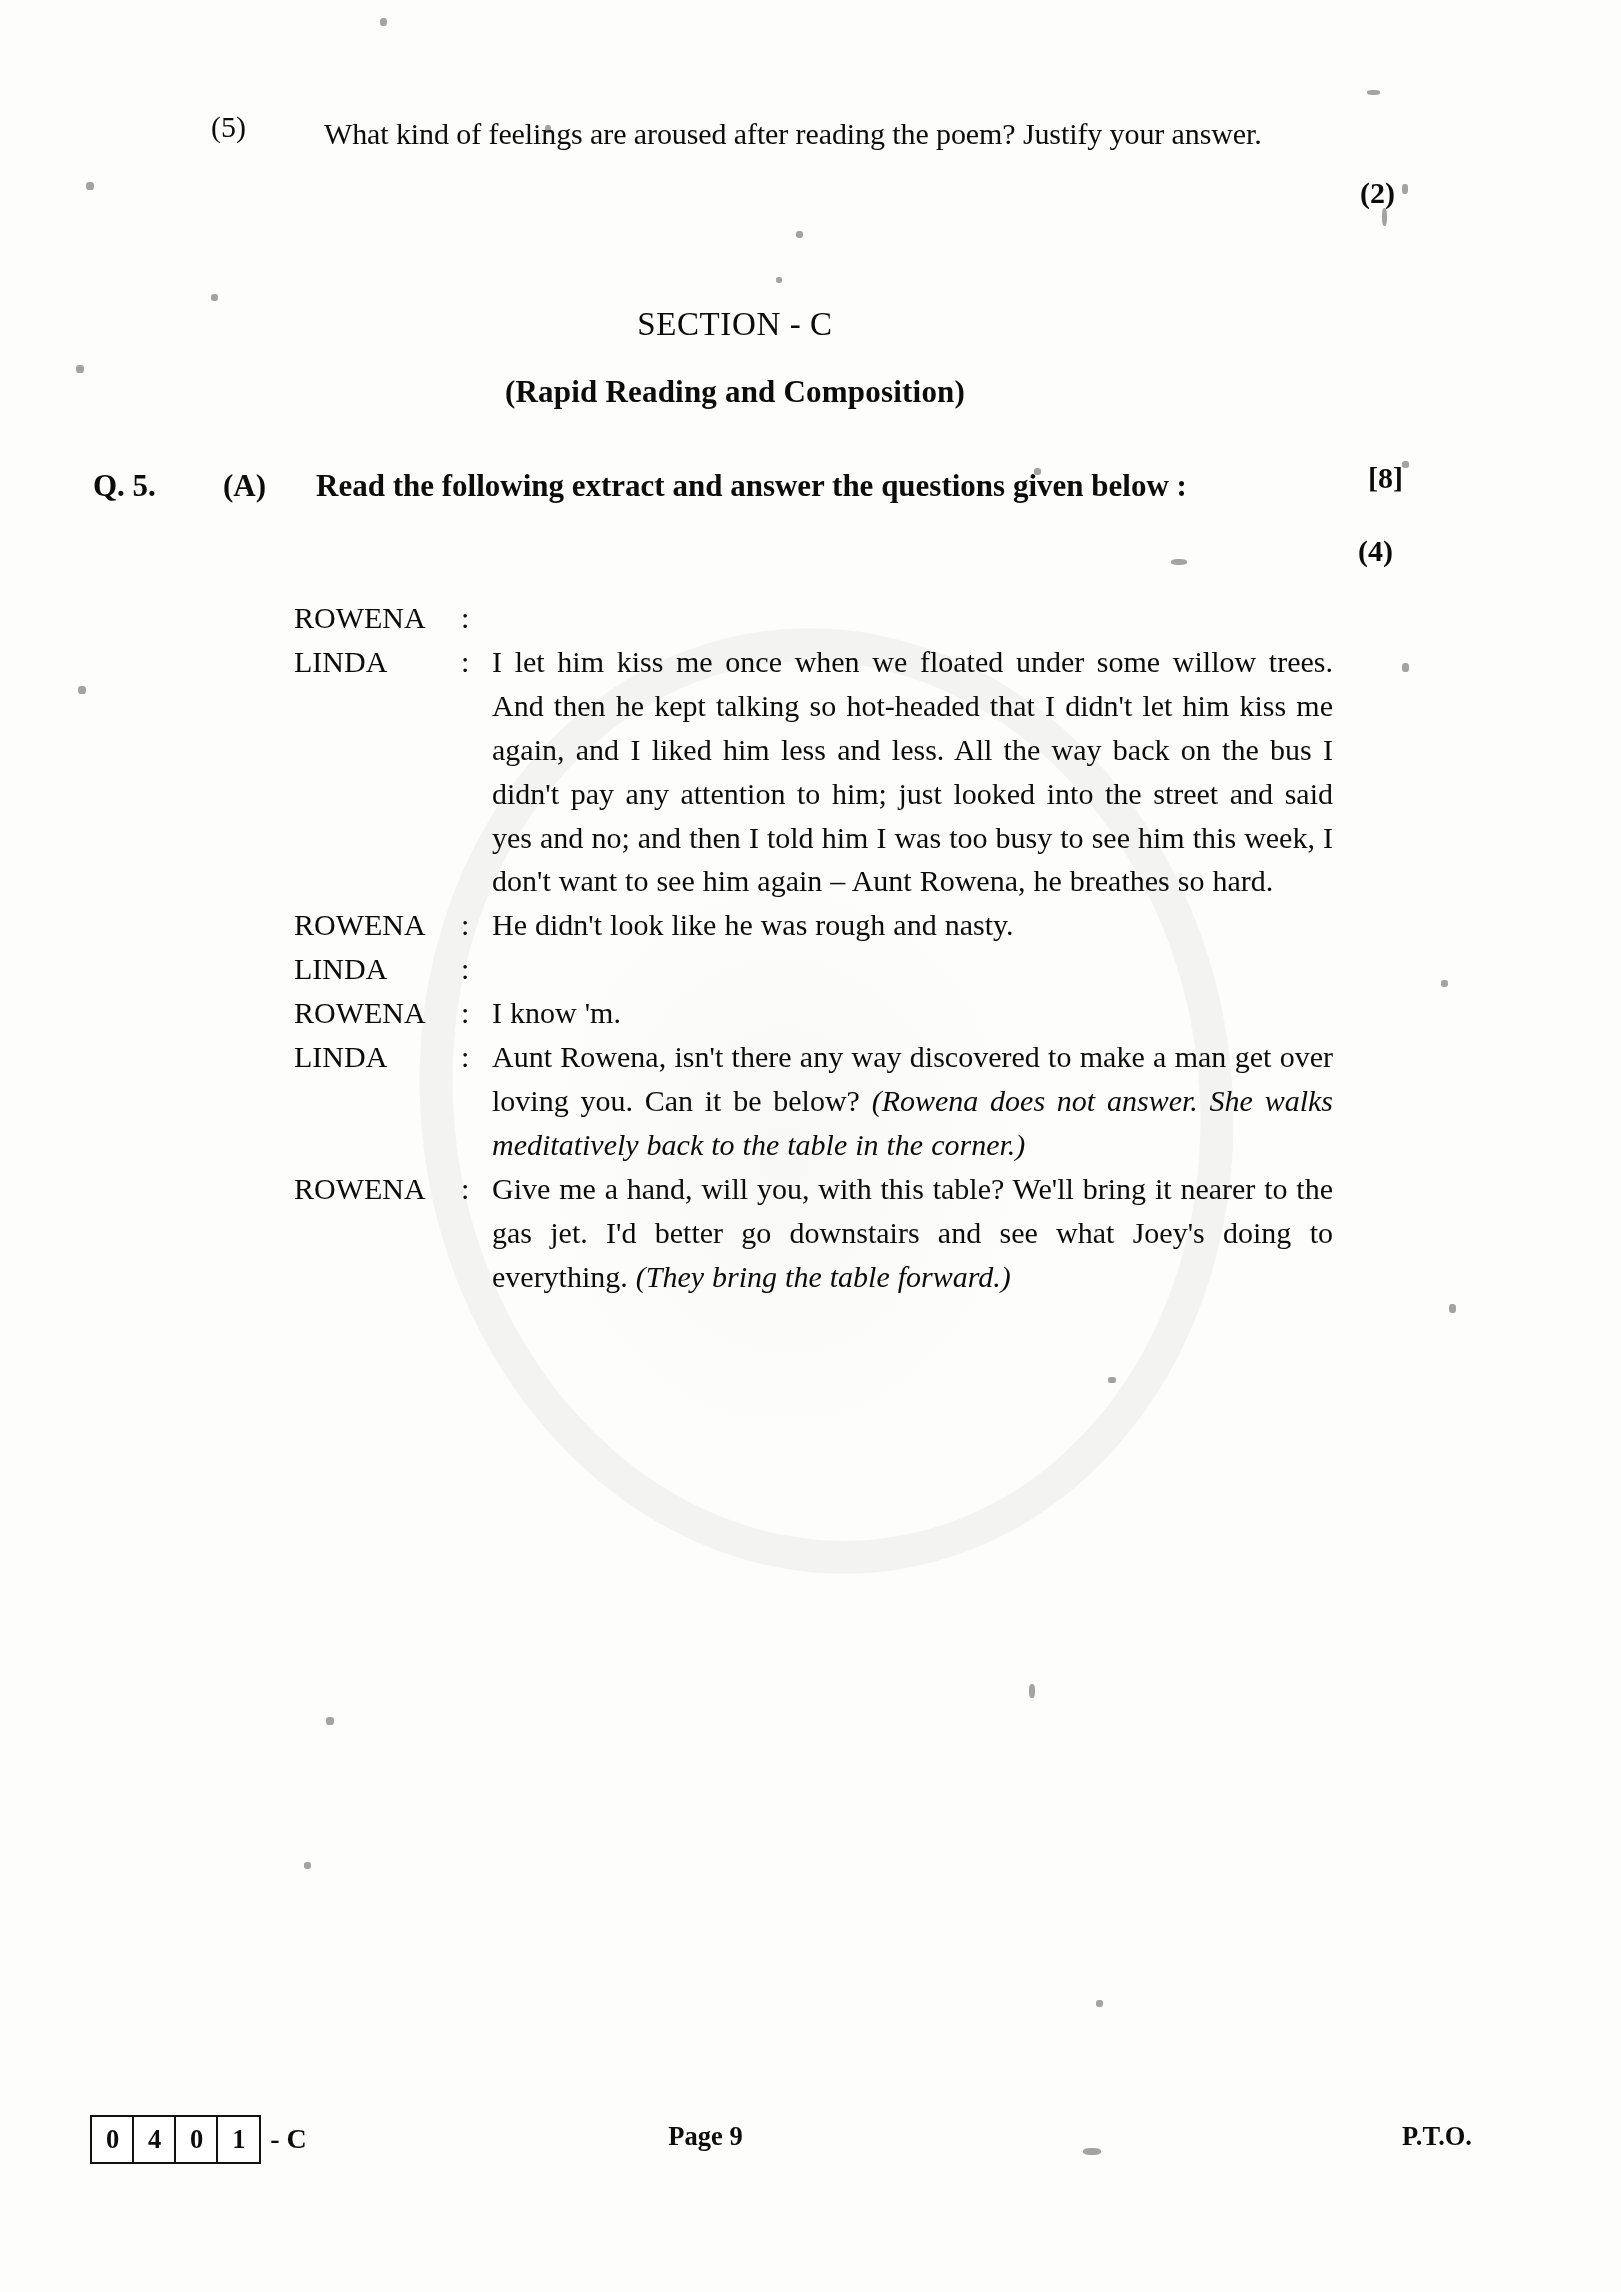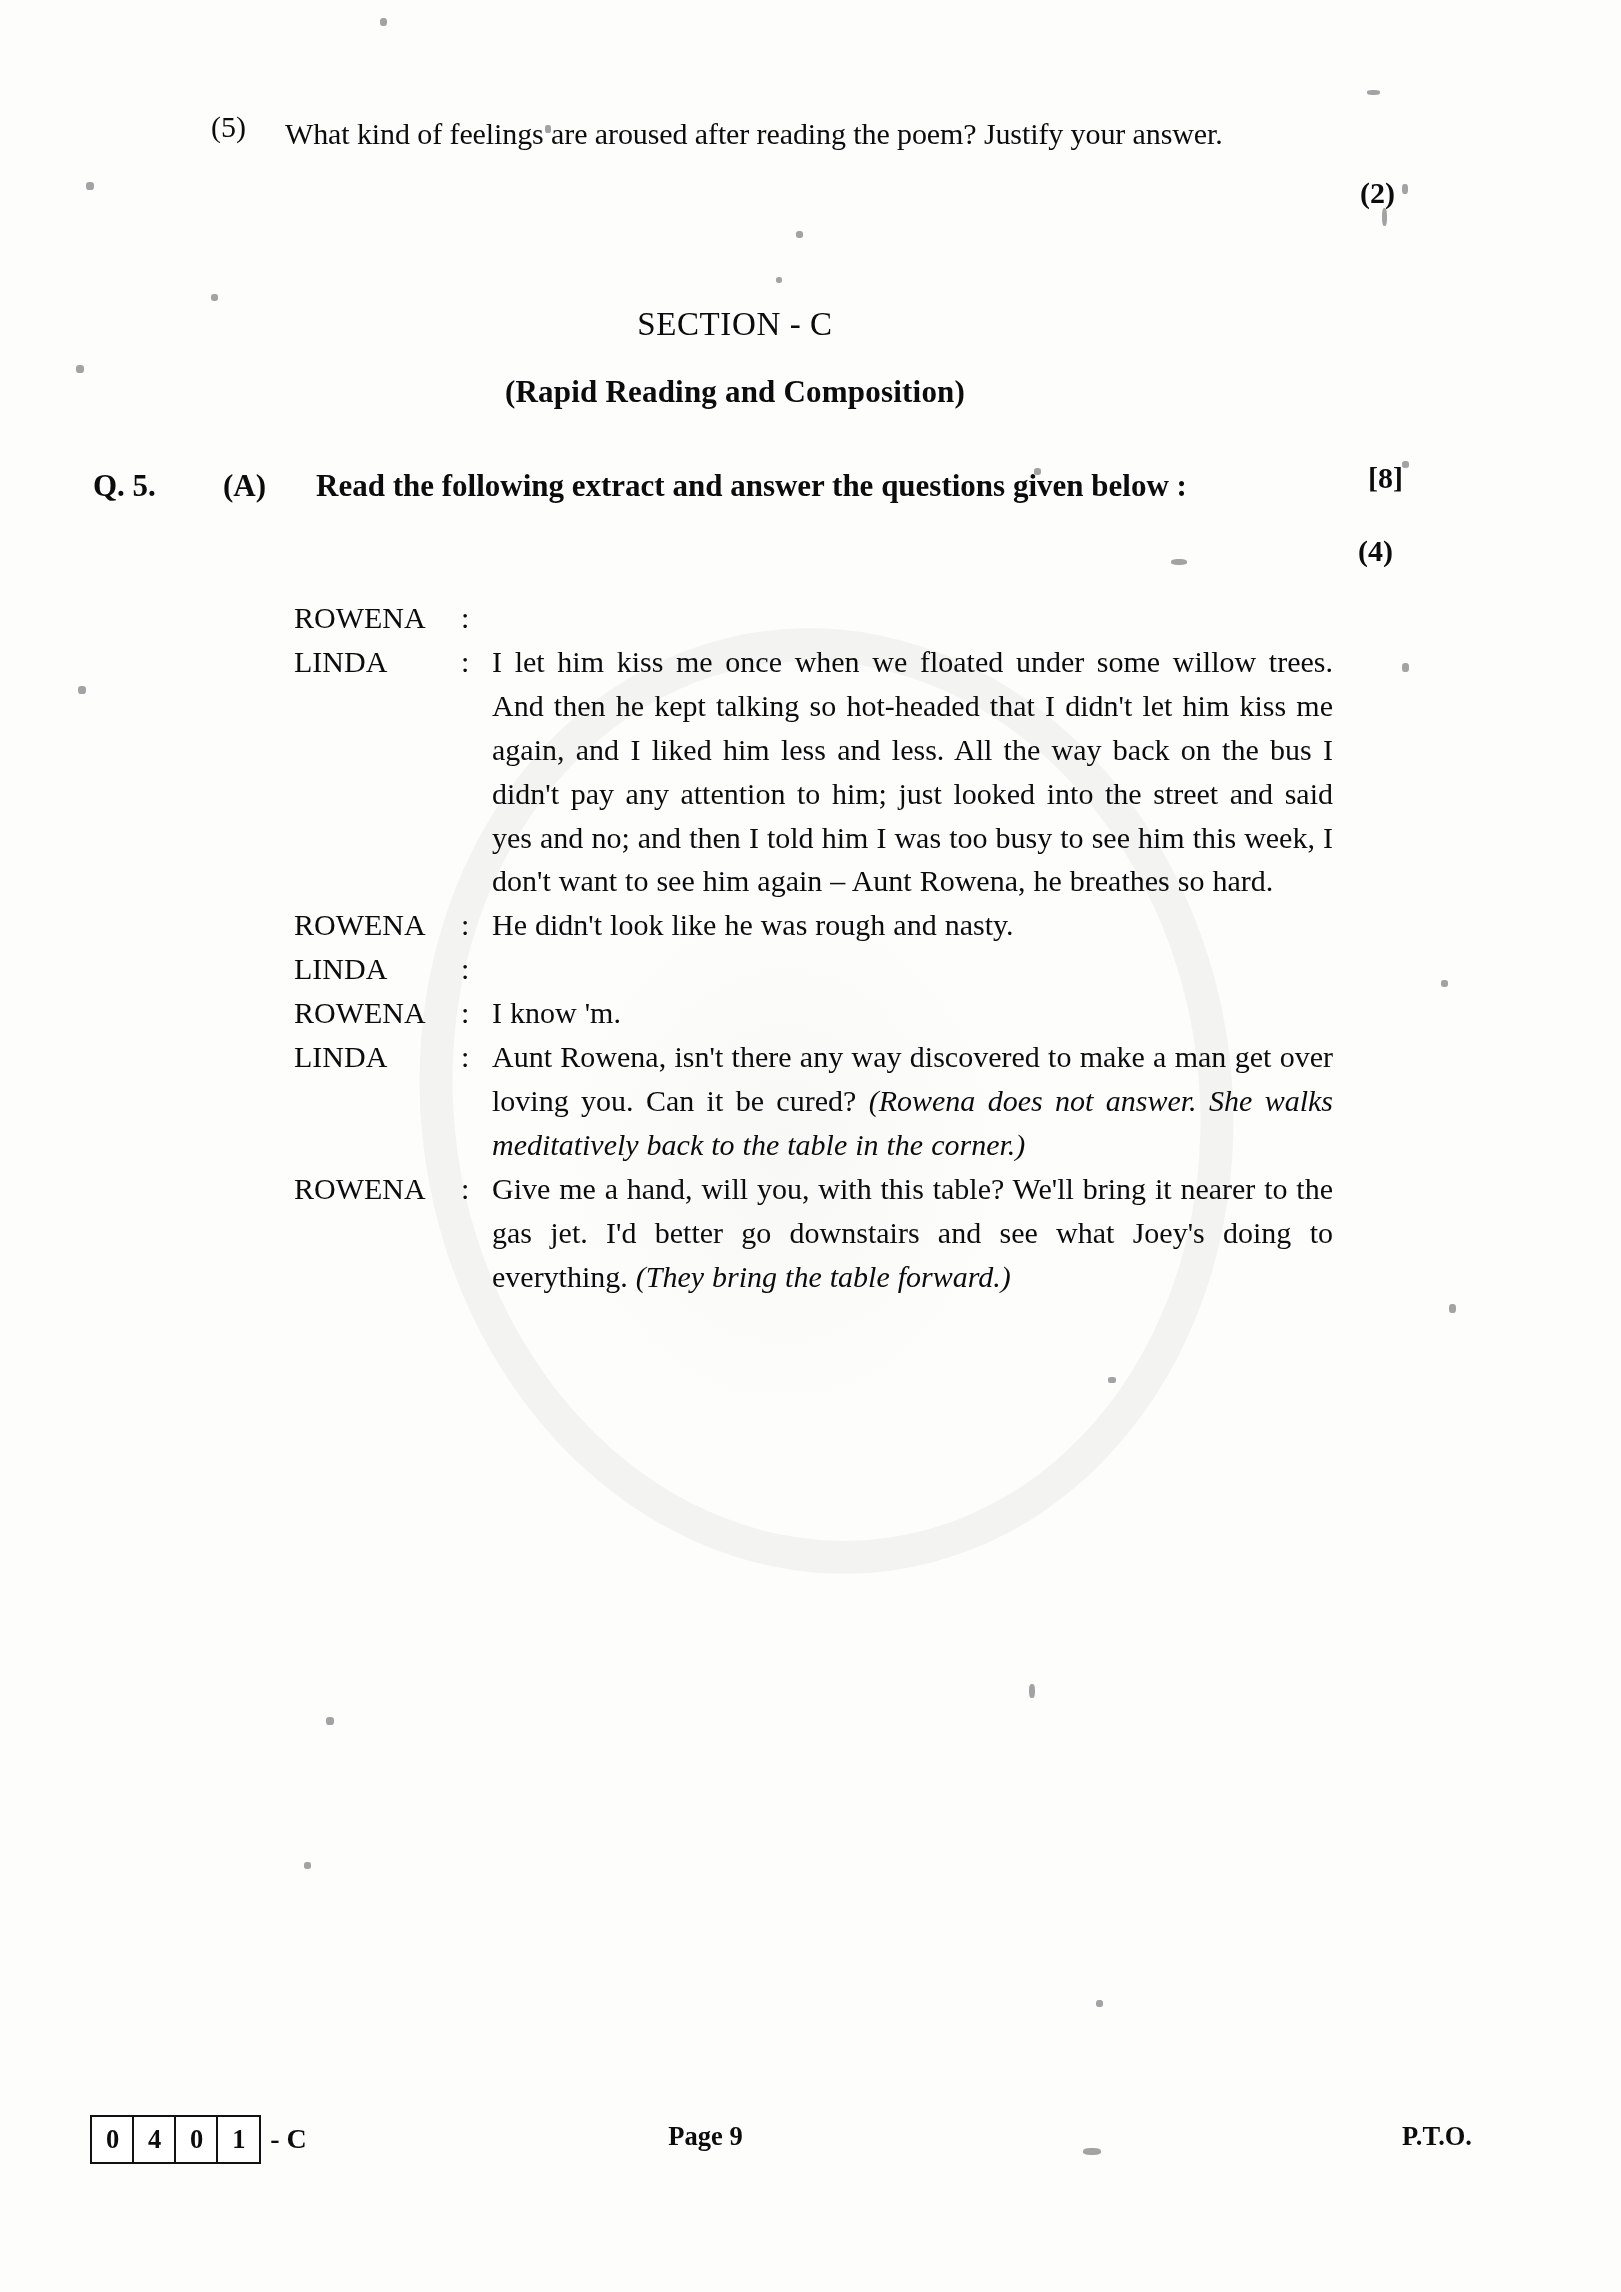--- a/index.html
+++ b/index.html
@@ -61,21 +61,21 @@
     top: 110px;
     width: 1068px;
   }
   #q5-block .marker {
     position: absolute;
     left: 0;
     top: 0;
     font-size: 30px;
   }
   #q5-block .txt {
-    margin-left: 74px;
+    margin-left: 113px;
     font-size: 30px;
     line-height: 1.62;
     letter-spacing: -0.1px;
   }
 
   .mark {
     position: absolute;
     font-size: 30px;
     font-weight: bold;
   }
@@ -271,21 +271,21 @@
           <div class="colon">:</div>
         </div>
         <div class="line">
           <div class="spk">ROWENA</div>
           <div class="colon">:</div>
           <div class="speech nojust">I know 'm.</div>
         </div>
         <div class="line">
           <div class="spk">LINDA</div>
           <div class="colon">:</div>
-          <div class="speech"><span>Aunt Rowena, isn't there any way discovered to make a man get over loving you. Can it be cured? </span><span class="ital">(Rowena does not answer. She walks meditatively back to the table in the corner.)</span></div>
+          <div class="speech"><span>Aunt Rowena, isn't there any way discovered to make a man get over loving you. Can it be below? </span><span class="ital">(Rowena does not answer. She walks meditatively back to the table in the corner.)</span></div>
         </div>
         <div class="line">
           <div class="spk">ROWENA</div>
           <div class="colon">:</div>
           <div class="speech"><span>Give me a hand, will you, with this table? We'll bring it nearer to the gas jet. I'd better go downstairs and see what Joey's doing to everything. </span><span class="ital">(They bring the table forward.)</span></div>
         </div>
       </div>
 
     <div id="footer">
       <div id="code-boxes">

